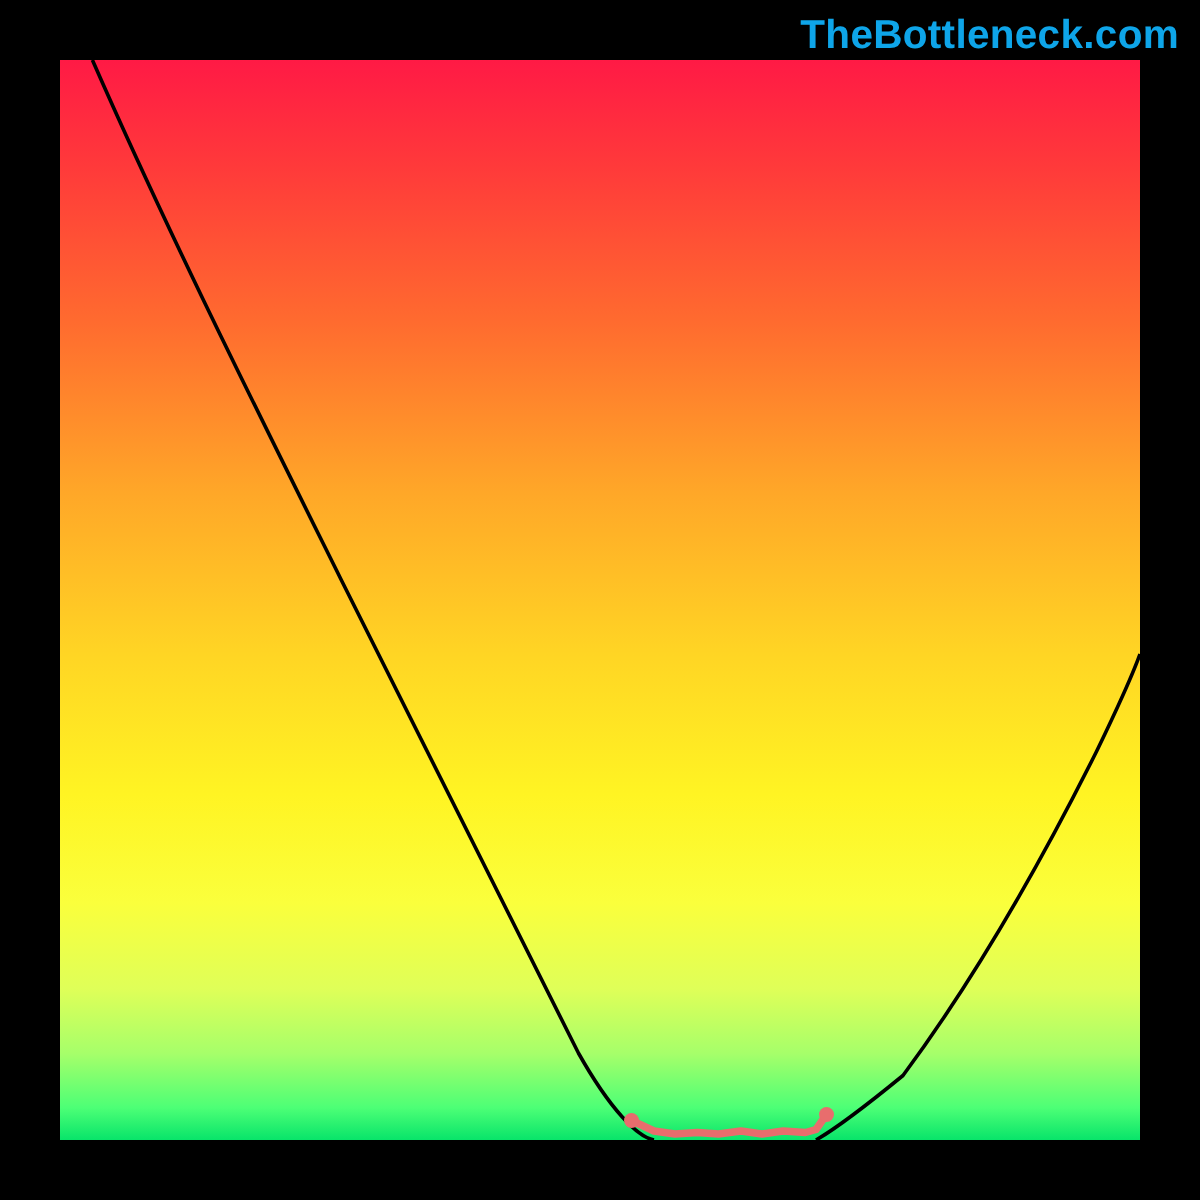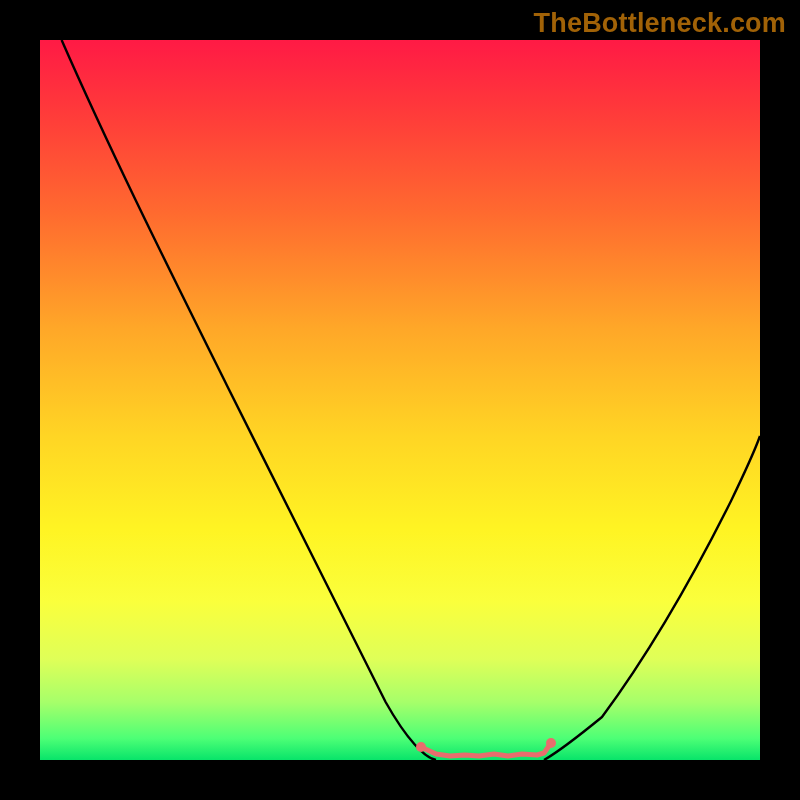--- a/index.html
+++ b/index.html
@@ -36,21 +36,21 @@
       #a6ff6a 92%,
       #4dff76 97%,
       #08e46a 100%
     );
     overflow: hidden;
   }
   .watermark {
     position: absolute;
     top: 8px;
     right: 14px;
-    color: #a16207;
+    color: #0ea5e9;
     font-size: 27px;
     font-weight: 600;
     letter-spacing: 0.2px;
     font-family: Arial, Helvetica, sans-serif;
     user-select: none;
     text-align: right;
   }
   svg {
     display: block;
   }

